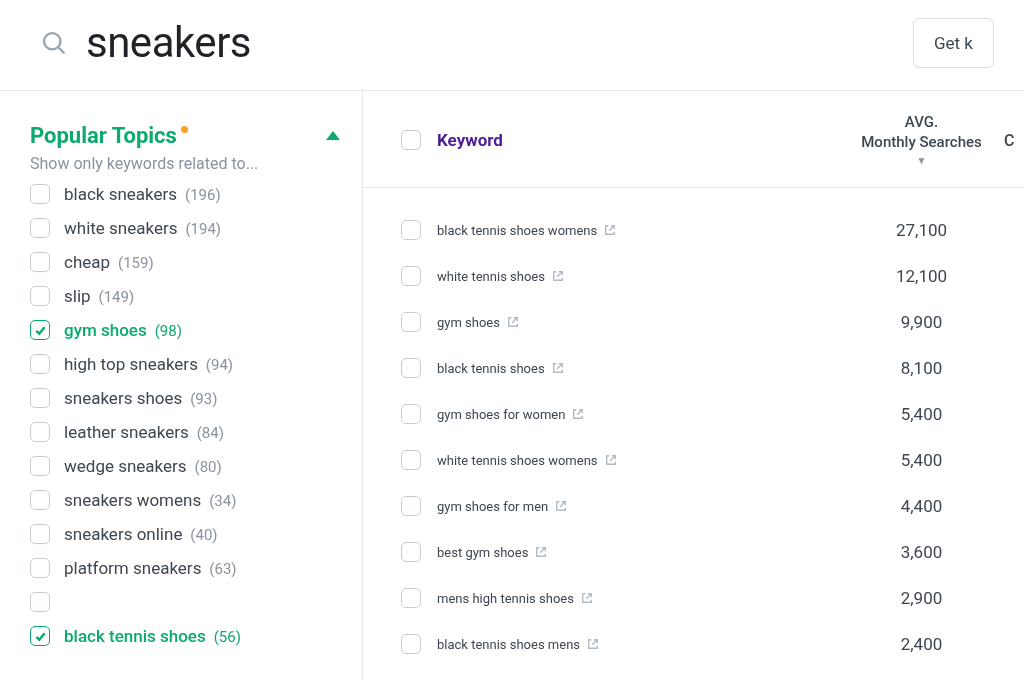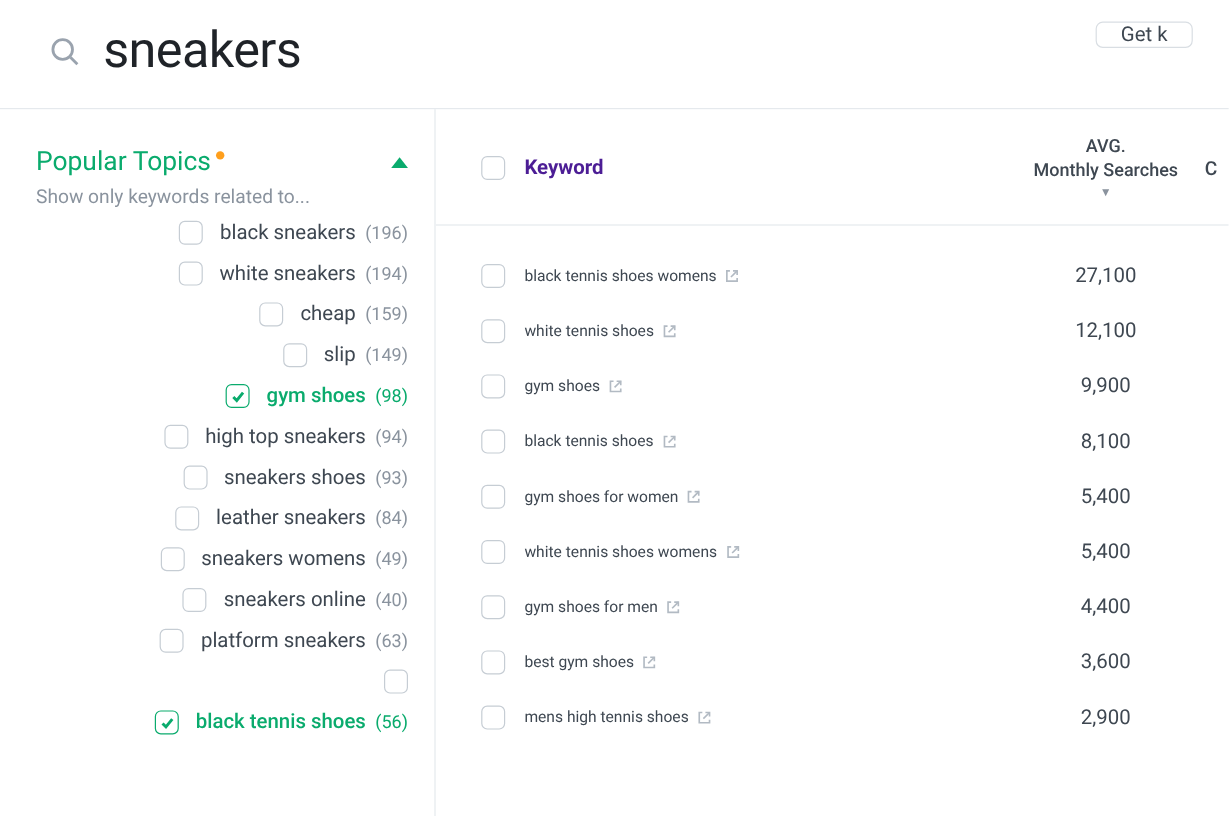--- a/index.html
+++ b/index.html
@@ -39,21 +39,21 @@
       font-size: 42px;
       font-weight: 400;
       color: #1f2328;
       flex: 1;
       letter-spacing: -0.5px;
     }
     .cta-button {
       border: 1px solid #d9dee3;
       background: #fff;
       border-radius: 6px;
-      padding: 0 20px;
+      padding: 14px 20px;
       font-size: 17px;
       color: #3e4751;
       cursor: pointer;
       white-space: nowrap;
       overflow: hidden;
     }
     .content {
       display: flex;
       border-top: 1px solid #e5e9ed;
       height: 590px;
@@ -64,21 +64,21 @@
       padding: 32px 22px 0 30px;
       overflow: hidden;
     }
     .topics-header {
       display: flex;
       align-items: center;
       justify-content: space-between;
     }
     .topics-title {
       font-size: 22px;
-      font-weight: 400;
+      font-weight: 700;
       color: #0aab6d;
       display: flex;
       align-items: center;
     }
     .orange-dot {
       width: 7px;
       height: 7px;
       background: #ff9f1c;
       border-radius: 50%;
       margin-left: 4px;
@@ -101,21 +101,20 @@
     .topic-list {
       display: flex;
       flex-direction: column;
       gap: 14px;
     }
     .topic-item {
       display: flex;
       align-items: center;
       gap: 14px;
       cursor: pointer;
-      justify-content: flex-end;
     }
     .checkbox {
       width: 20px;
       height: 20px;
       border: 1.5px solid #c6cdd4;
       border-radius: 5px;
       flex-shrink: 0;
       display: flex;
       align-items: center;
       justify-content: center;
@@ -294,21 +293,25 @@
         <div class="topic-item">
           <div class="checkbox"></div>
           <span><span class="topic-label">sneakers shoes</span>&nbsp;&nbsp;<span class="topic-count">(93)</span></span>
         </div>
         <div class="topic-item">
           <div class="checkbox"></div>
           <span><span class="topic-label">leather sneakers</span>&nbsp;&nbsp;<span class="topic-count">(84)</span></span>
         </div>
         <div class="topic-item">
           <div class="checkbox"></div>
-          <span><span class="topic-label">sneakers womens</span>&nbsp;&nbsp;<span class="topic-count">(49)</span></span>
+          <span><span class="topic-label">wedge sneakers</span>&nbsp;&nbsp;<span class="topic-count">(80)</span></span>
+        </div>
+        <div class="topic-item">
+          <div class="checkbox"></div>
+          <span><span class="topic-label">sneakers womens</span>&nbsp;&nbsp;<span class="topic-count">(34)</span></span>
         </div>
         <div class="topic-item">
           <div class="checkbox"></div>
           <span><span class="topic-label">sneakers online</span>&nbsp;&nbsp;<span class="topic-count">(40)</span></span>
         </div>
         <div class="topic-item">
           <div class="checkbox"></div>
           <span><span class="topic-label">platform sneakers</span>&nbsp;&nbsp;<span class="topic-count">(63)</span></span>
         </div>
         <div class="topic-item">
@@ -447,16 +450,29 @@
             <span>mens high tennis shoes</span>
             <svg class="ext-link" viewBox="0 0 14 14">
               <path d="M5 2 H2 V12 H12 V9"></path>
               <path d="M8 2 H12 V6"></path>
               <line x1="12" y1="2" x2="6" y2="8"></line>
             </svg>
           </div>
           <div class="row-value">2,900</div>
           <div class="row-last"></div>
         </div>
+        <div class="row">
+          <div class="row-checkbox"></div>
+          <div class="row-keyword">
+            <span>black tennis shoes mens</span>
+            <svg class="ext-link" viewBox="0 0 14 14">
+              <path d="M5 2 H2 V12 H12 V9"></path>
+              <path d="M8 2 H12 V6"></path>
+              <line x1="12" y1="2" x2="6" y2="8"></line>
+            </svg>
+          </div>
+          <div class="row-value">2,400</div>
+          <div class="row-last"></div>
+        </div>
       </div>
   </div>
 
 </div>
 
 </body></html>

